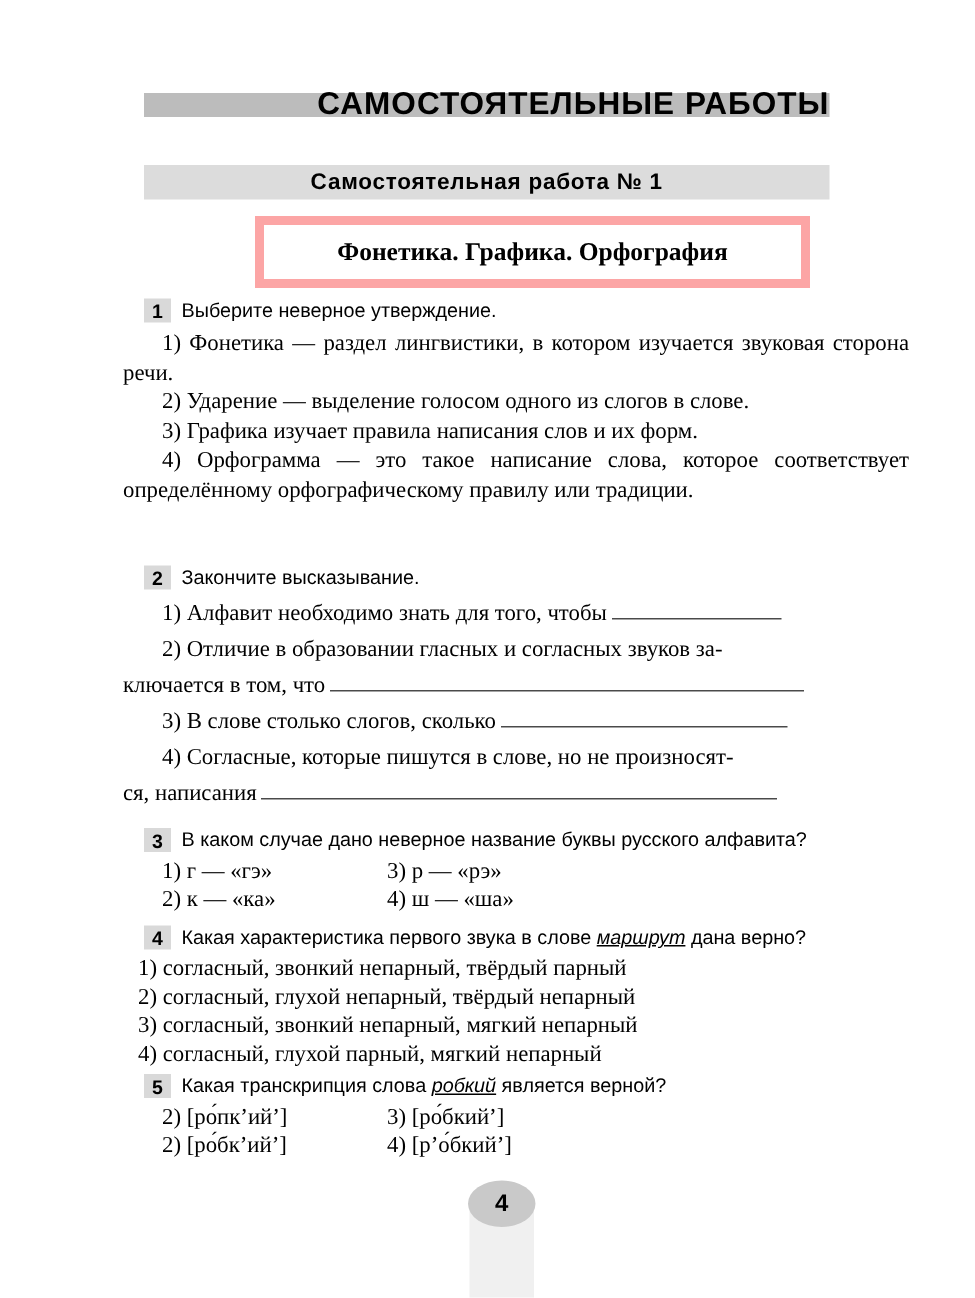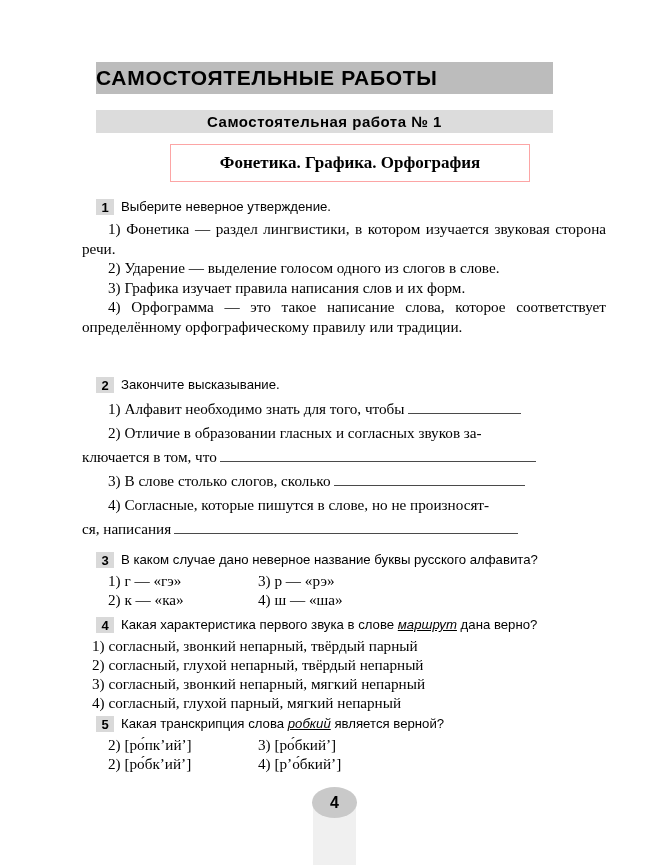--- a/index.html
+++ b/index.html
@@ -23,25 +23,25 @@
     width: 650px;
     height: 865px;
   }
 
   
   .banner-main {
     position: absolute;
     left: 96px;
     top: 62px;
     width: 457px;
-    height: 32px;
+    height: 16px;
     background: #bcbcbc;
     display: flex;
     align-items: center;
-    justify-content: flex-start;
+    justify-content: flex-end;
   }
   .banner-main-text {
     font-family: "Liberation Sans", "DejaVu Sans", sans-serif;
     font-weight: bold;
     font-size: 21px;
     letter-spacing: 0.7px;
     color: #000000;
     white-space: nowrap;
   }
 
@@ -64,21 +64,21 @@
     color: #000000;
     white-space: nowrap;
   }
 
   .topic-box {
     position: absolute;
     left: 170px;
     top: 144px;
     width: 358px;
     height: 36px;
-    border: 1px solid #fca5a5;
+    border: 6px solid #fca5a5;
     background: #ffffff;
     display: flex;
     align-items: center;
     justify-content: center;
   }
   .topic-box-text {
     font-family: "Liberation Serif", "DejaVu Serif", serif;
     font-weight: bold;
     font-size: 17px;
     color: #000000;

